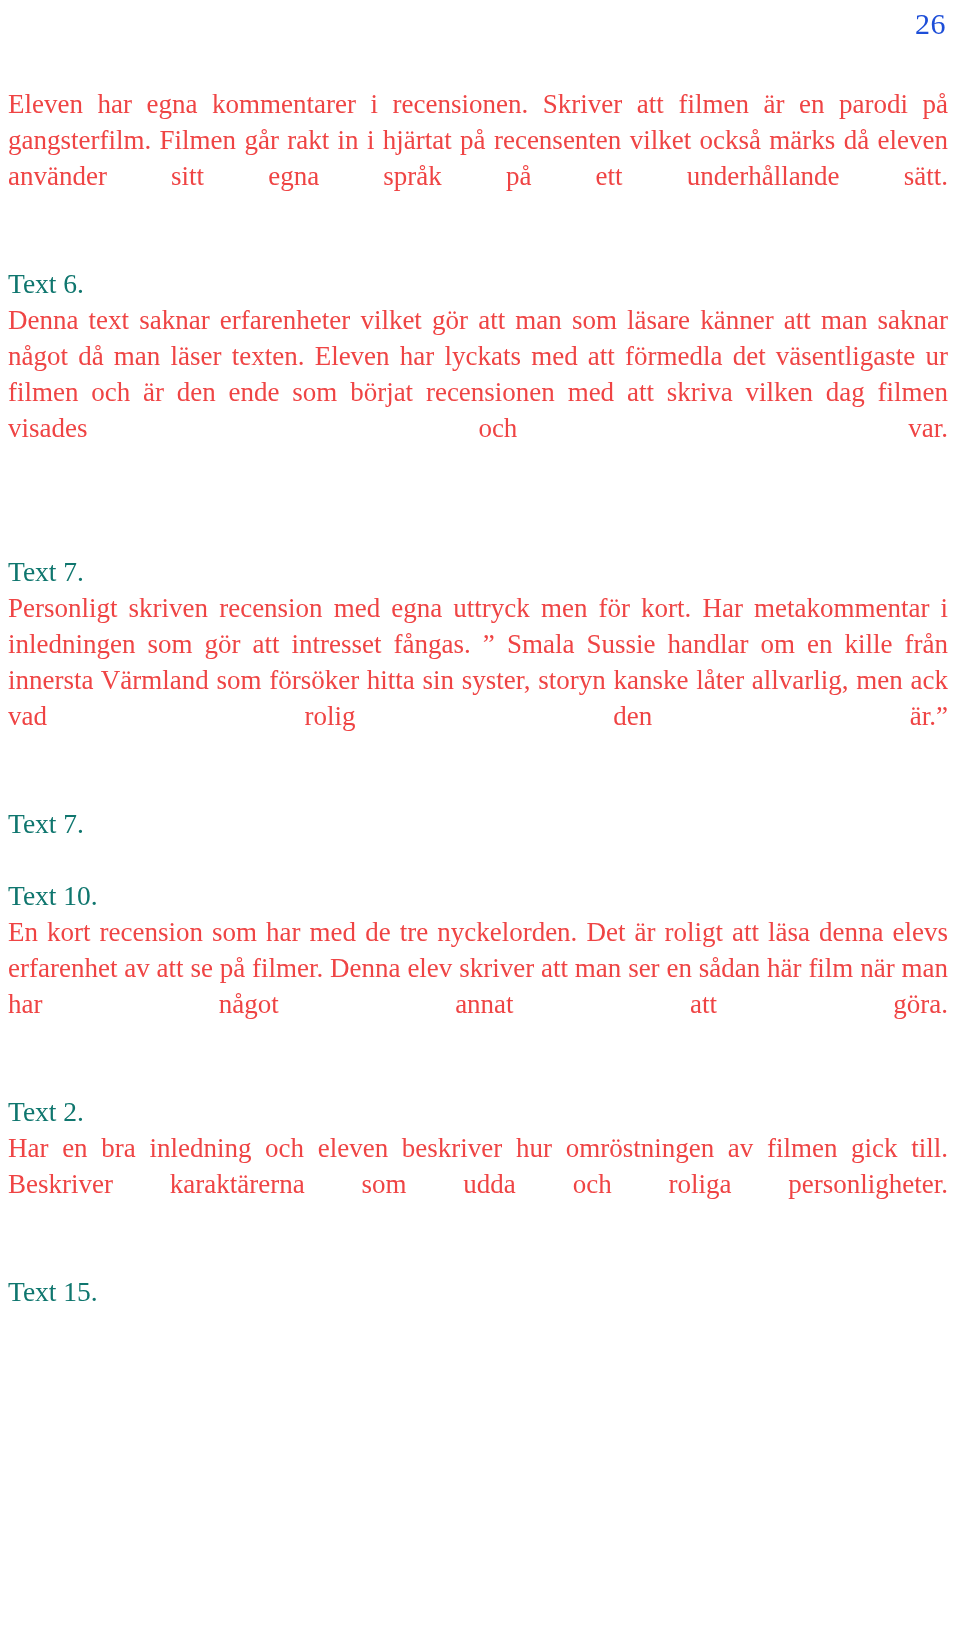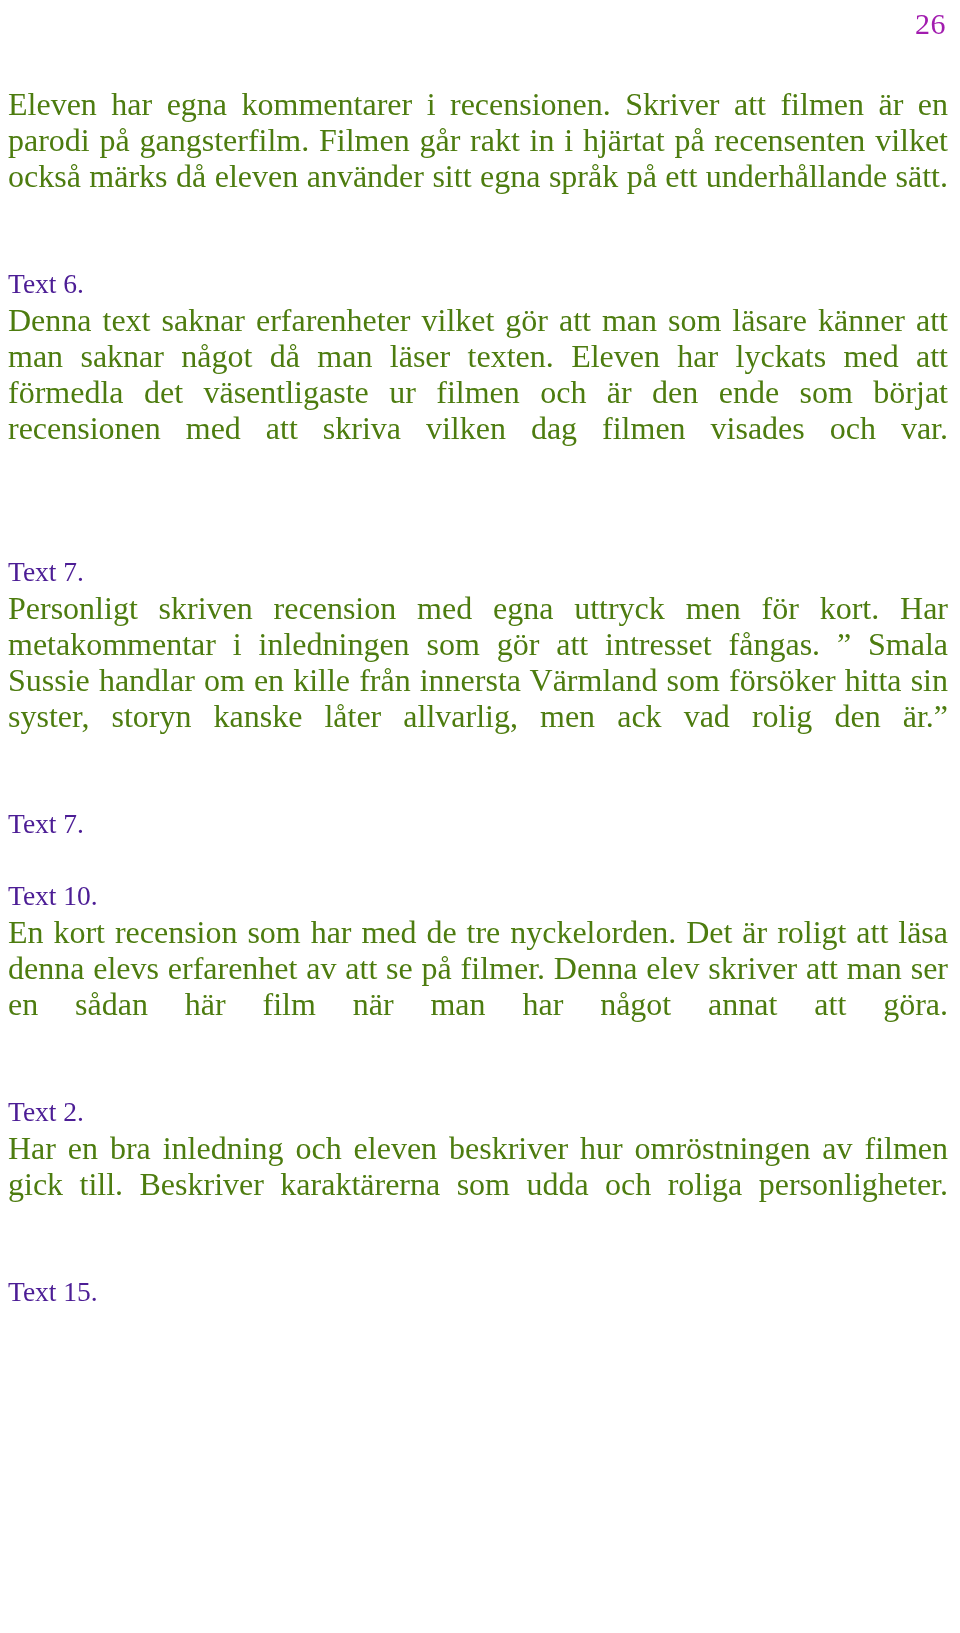--- a/index.html
+++ b/index.html
@@ -21,54 +21,54 @@
   }
 
   
   .page-number {
     position: absolute;
     top: 6px;
     right: 14px;
     font-size: 30px;
     line-height: 36px;
     letter-spacing: 0.5px;
-    color: #a21caf;
+    color: #1d4ed8;
   }
 
   
   .content {
     position: absolute;
     left: 8px;
     top: 86px;
     width: 940px;
   }
 
   .para {
     margin: 0 0 0 0;
-    font-size: 32px;
+    font-size: 27px;
     line-height: 36px;
     text-align: justify;
     text-justify: inter-word;
     word-spacing: 0px;
-    color: #4d7c0f;
+    color: #ef4444;
   }
 
   
   .para::after {
     content: "";
     display: inline-block;
     width: 100%;
   }
 
   .heading {
     margin: 0;
     font-size: 27.5px;
     line-height: 36px;
     text-align: left;
-    color: #4c1d95;
+    color: #0f766e;
   }
 
   
   .spacer {
     height: 36px;
   }
 
   .block { margin: 0; padding: 0; }
 </style>
 </head>

